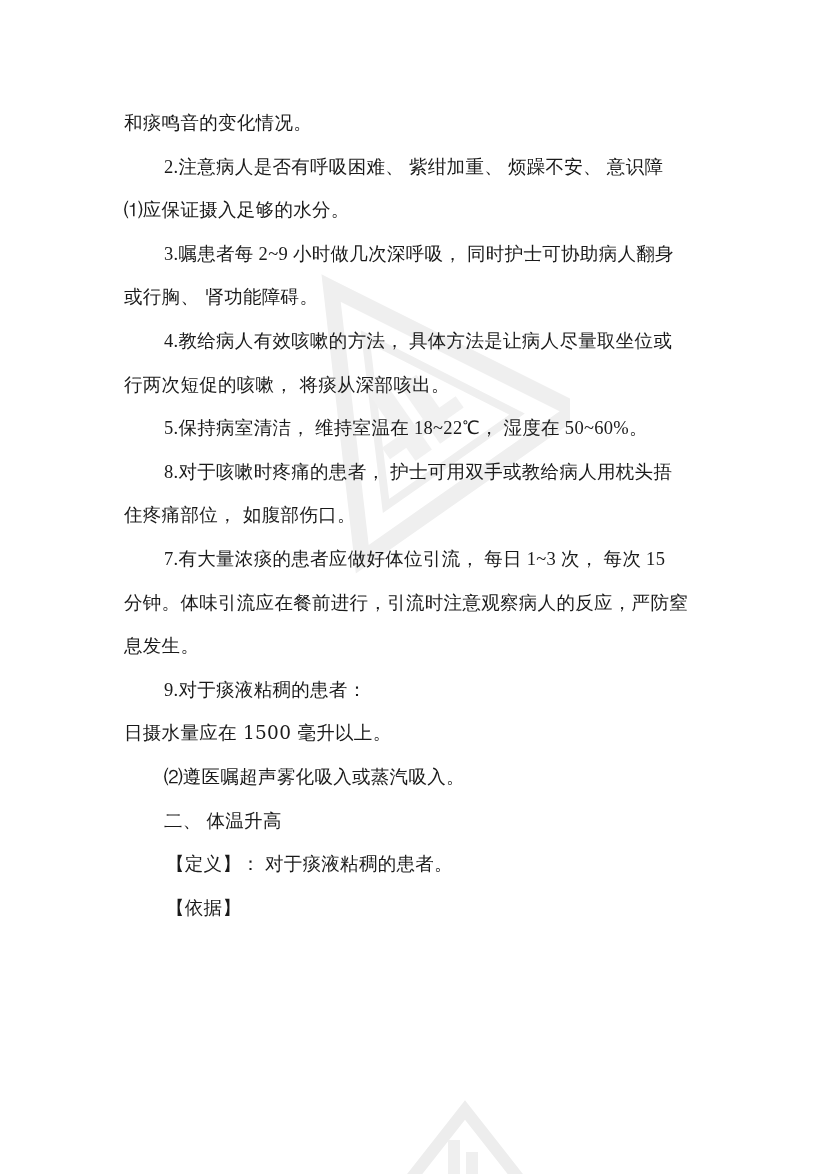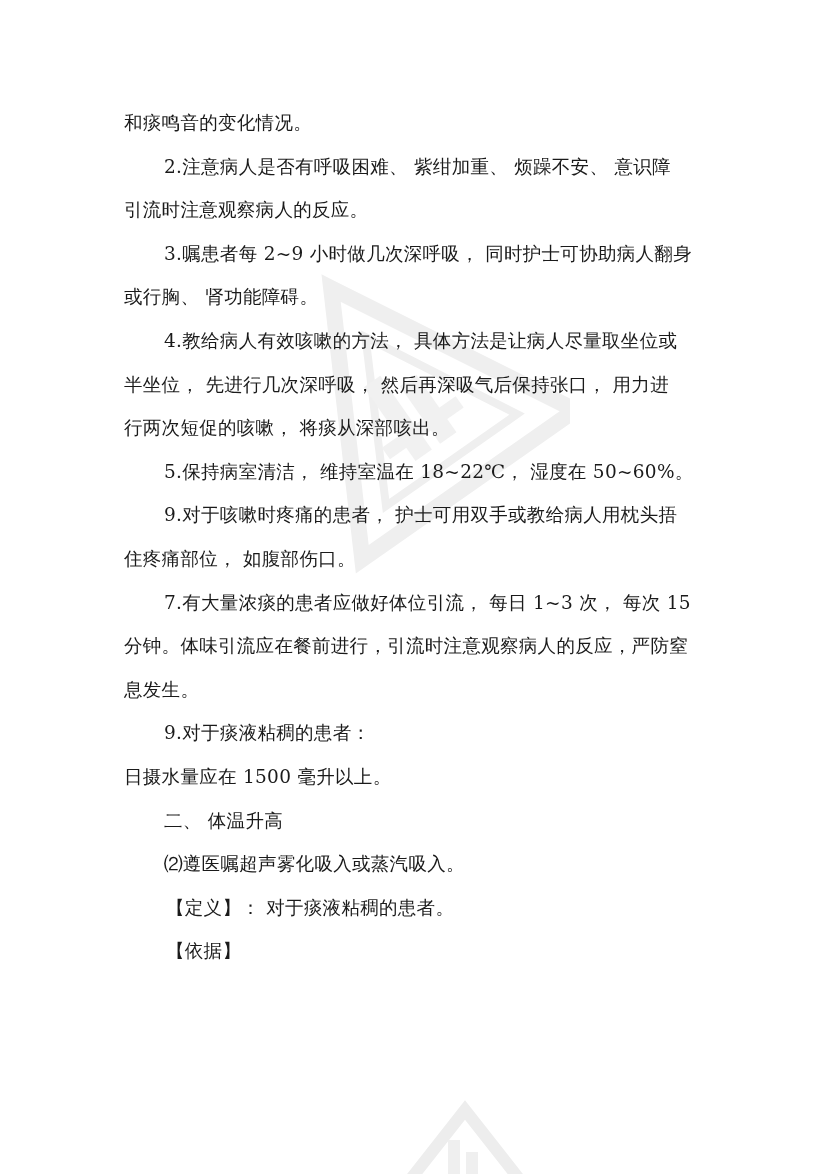--- a/index.html
+++ b/index.html
@@ -33,21 +33,21 @@
       top: 109px;
       width: 584px;
     }
     .line {
       height: 43.6px;
       line-height: 28px;
       font-size: 18.5px;
       white-space: nowrap;
       letter-spacing: 0.3px;
     }
-    .indent { padding-left: 40px; }
+    .indent { padding-left: 40px; font-family: Liberation Serif, serif; }
     .line span { white-space: pre; }
   </style>
 </head>
 <body>
 
 <div class="page">
 
   <div class="watermark" style="left:270px; top:250px;">
     <svg width="300" height="330" viewBox="0 0 300 330">
       <g fill="none" stroke="#efefef" stroke-width="16" transform="rotate(-35 150 165)">
@@ -69,32 +69,31 @@
       <g fill="#efefef">
         <rect x="48" y="40" width="12" height="40"></rect>
         <rect x="66" y="52" width="12" height="28"></rect>
       </g>
     </svg>
   </div>
 
   <div class="content">
     <div class="line"><span>和痰鸣音的变化情况。</span></div>
     <div class="line indent"><span>2.注意病人是否有呼吸困难、 紫绀加重、 烦躁不安、 意识障</span></div>
-    <div class="line"><span>引流时注意观察病人的反应。</span></div>
+    <div class="line"><span>⑴应保证摄入足够的水分。</span></div>
     <div class="line indent"><span>3.嘱患者每 2~9 小时做几次深呼吸， 同时护士可协助病人翻身</span></div>
     <div class="line"><span>或行胸、 肾功能障碍。</span></div>
     <div class="line indent"><span>4.教给病人有效咳嗽的方法， 具体方法是让病人尽量取坐位或</span></div>
-    <div class="line"><span>半坐位， 先进行几次深呼吸， 然后再深吸气后保持张口， 用力进</span></div>
     <div class="line"><span>行两次短促的咳嗽， 将痰从深部咳出。</span></div>
     <div class="line indent"><span>5.保持病室清洁， 维持室温在 18~22℃， 湿度在 50~60%。</span></div>
-    <div class="line indent"><span>9.对于咳嗽时疼痛的患者， 护士可用双手或教给病人用枕头捂</span></div>
+    <div class="line indent"><span>8.对于咳嗽时疼痛的患者， 护士可用双手或教给病人用枕头捂</span></div>
     <div class="line"><span>住疼痛部位， 如腹部伤口。</span></div>
     <div class="line indent"><span>7.有大量浓痰的患者应做好体位引流， 每日 1~3 次， 每次 15</span></div>
     <div class="line"><span>分钟。体味引流应在餐前进行，引流时注意观察病人的反应，严防窒</span></div>
     <div class="line"><span>息发生。</span></div>
     <div class="line indent"><span>9.对于痰液粘稠的患者：</span></div>
     <div class="line"><span>日摄水量应在 1500 毫升以上。</span></div>
+    <div class="line indent"><span>⑵遵医嘱超声雾化吸入或蒸汽吸入。</span></div>
     <div class="line indent"><span>二、 体温升高</span></div>
-    <div class="line indent"><span>⑵遵医嘱超声雾化吸入或蒸汽吸入。</span></div>
     <div class="line indent" style="padding-left:42px;"><span>【定义】： 对于痰液粘稠的患者。</span></div>
     <div class="line indent" style="padding-left:42px;"><span>【依据】</span></div>
   </div>
 </div>
 
 </body></html>

